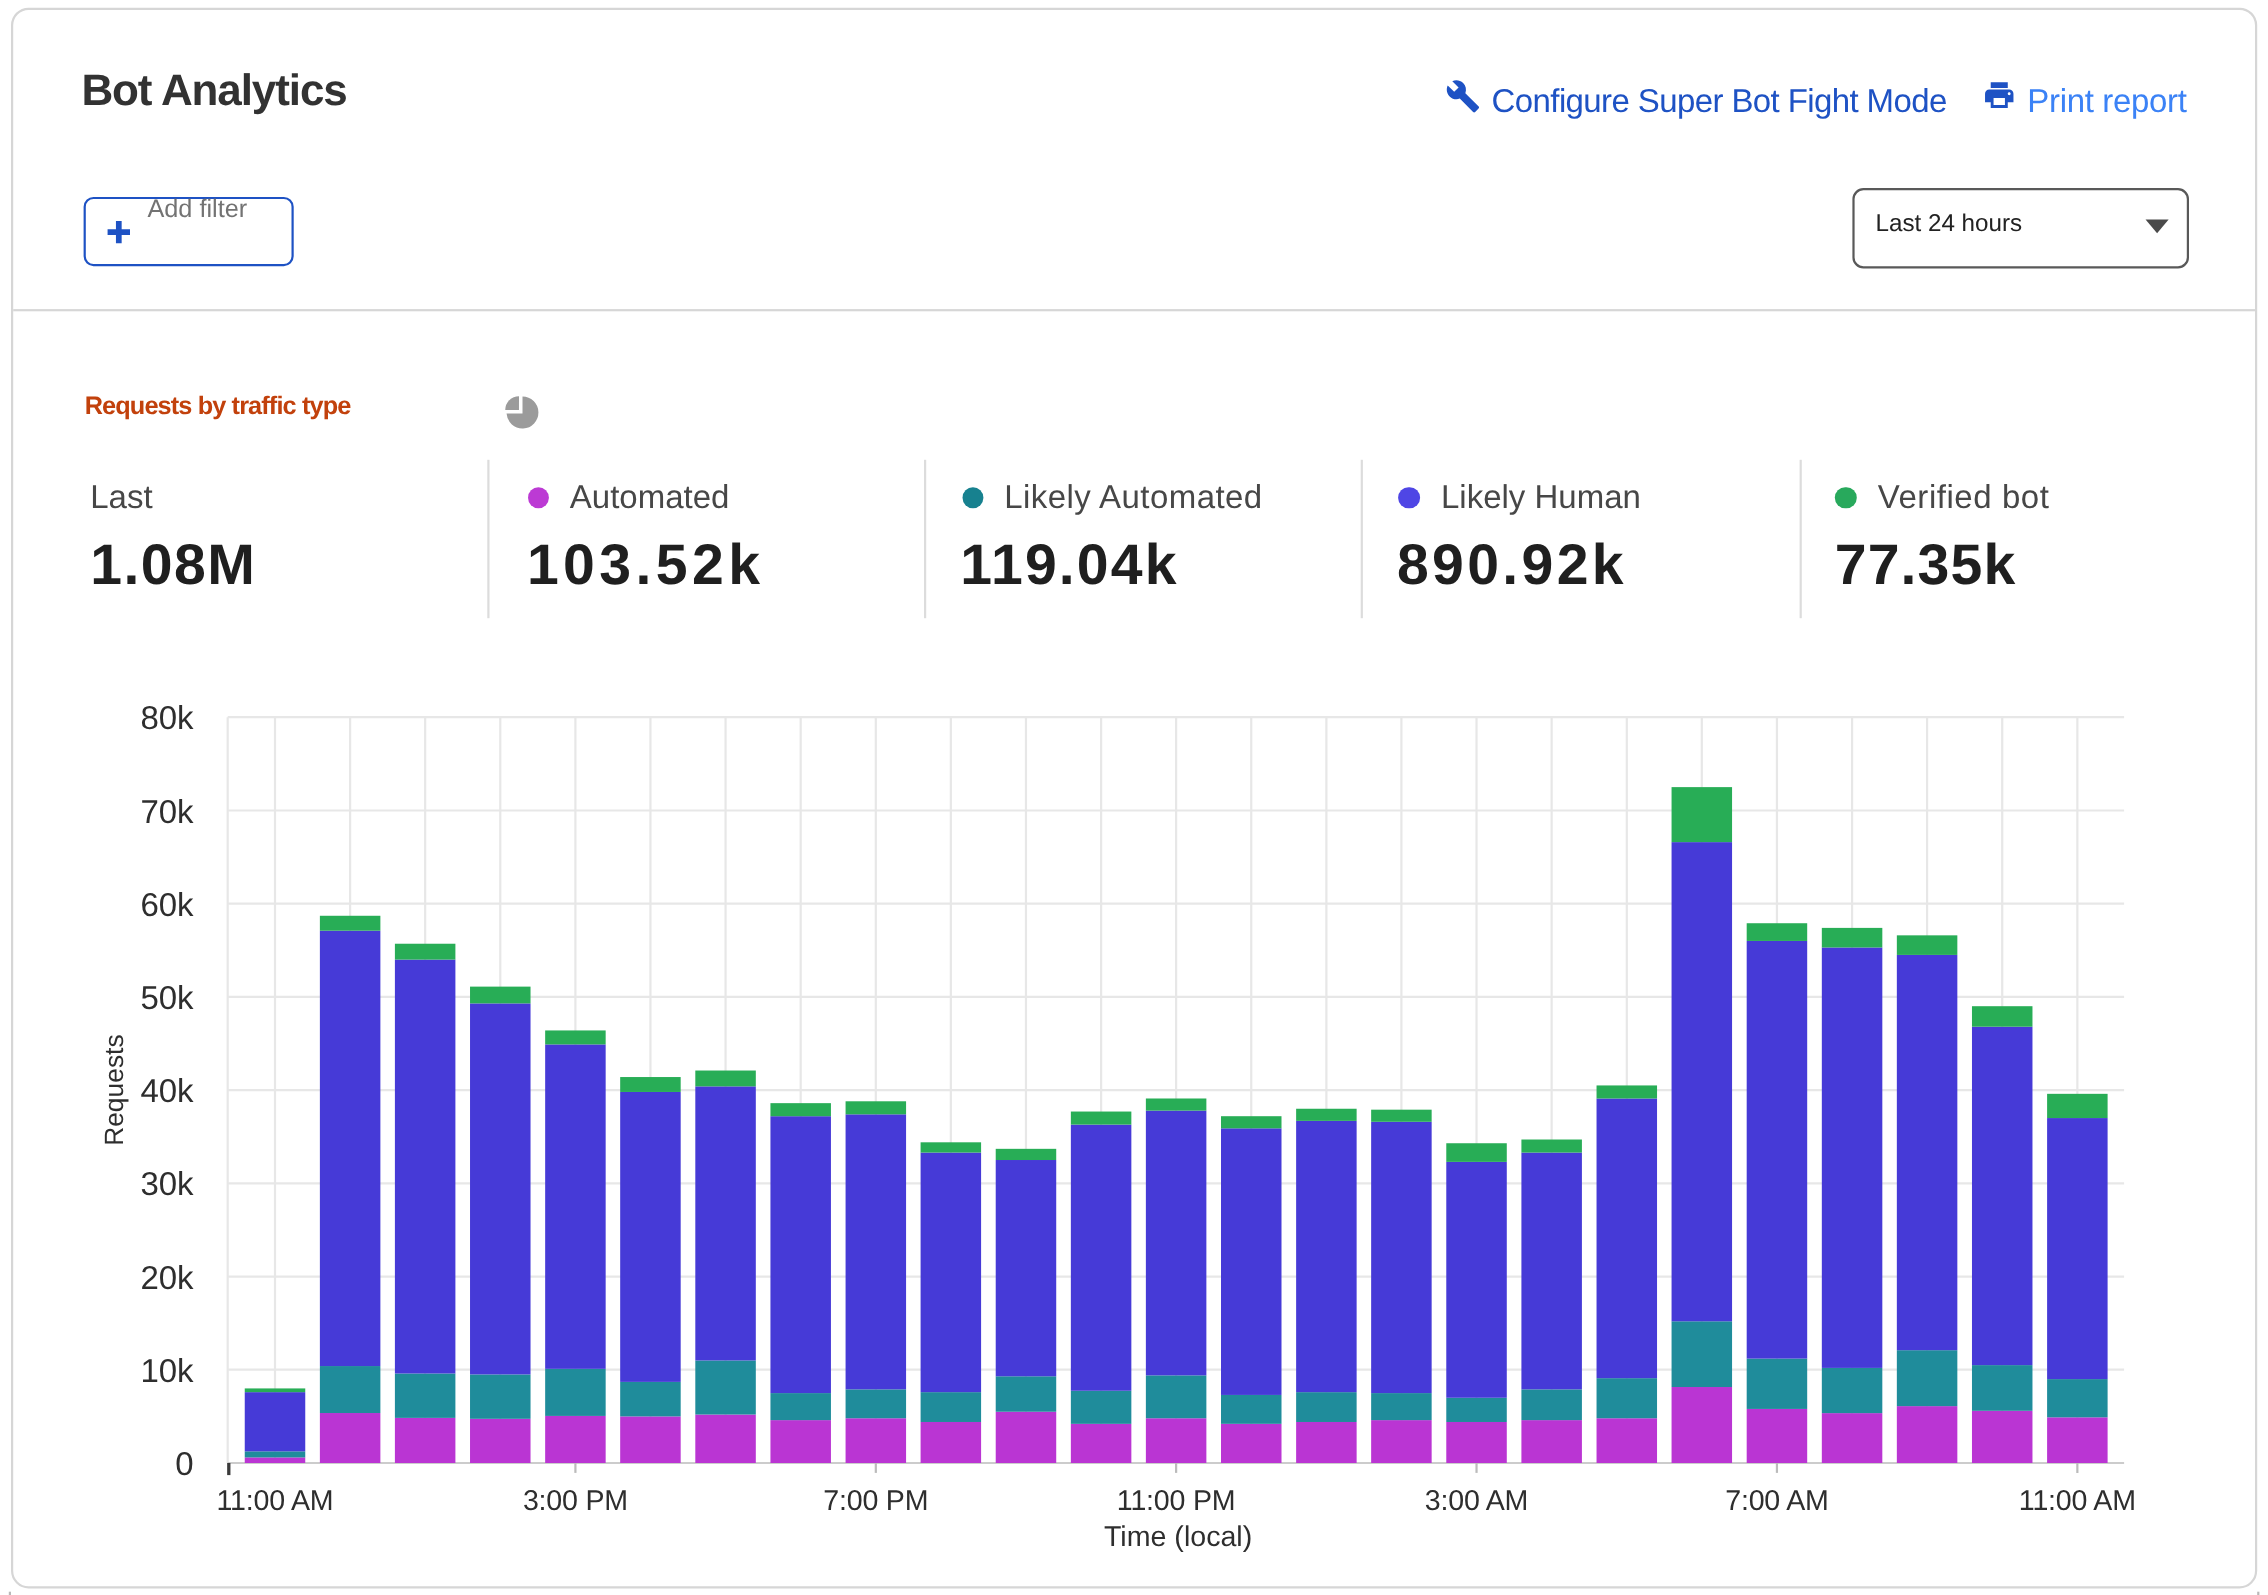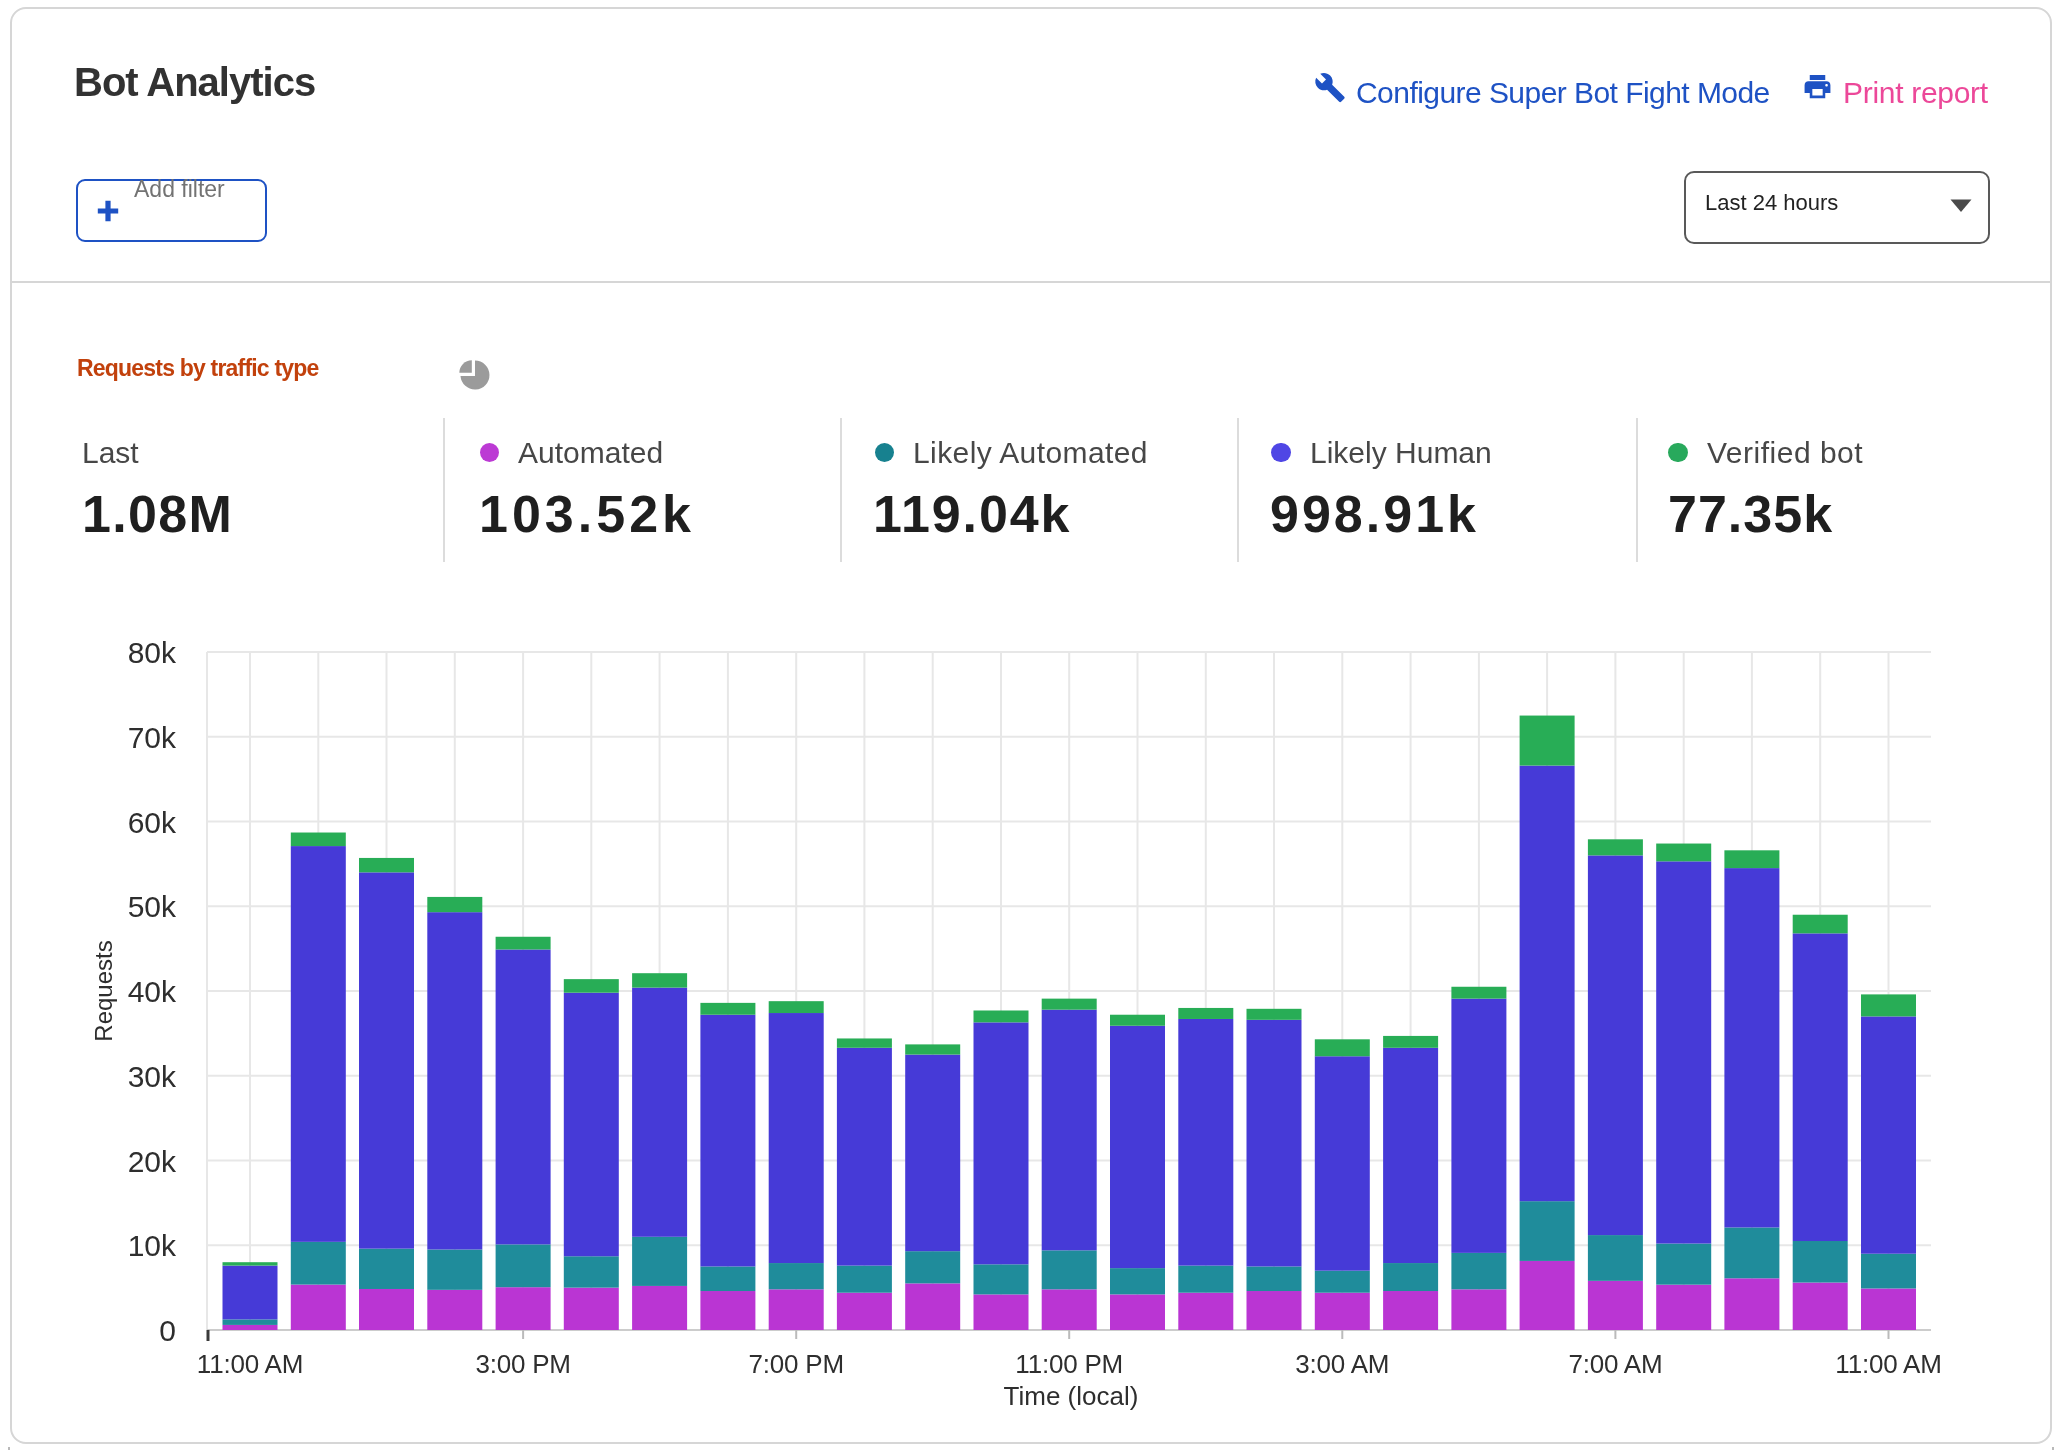--- a/index.html
+++ b/index.html
@@ -15,21 +15,21 @@
 
 <div style="position:absolute;left:74px;top:62px;font-size:40px;font-weight:700;letter-spacing:-1px;color:#323232">Bot Analytics</div>
 
 <svg width="32" height="33" viewBox="0 0 24 24" style="position:absolute;left:1314px;top:71px">
     <path fill="#1e52c4" d="M22.7 19.0l-9.1-9.1c0.9-2.3 0.4-5-1.5-6.9-2-2-5-2.4-7.4-1.3L9 6l-3 3L1.6 4.7C0.4 7.1 0.9 10.1 2.9 12.1c1.9 1.9 4.6 2.4 6.9 1.5l9.1 9.1c0.4 0.4 1 0.4 1.4 0l2.3-2.3c0.5-0.4 0.5-1.1 0.1-1.4z"></path>
   </svg>
 <div style="position:absolute;left:1356px;top:77.9px;font-size:30px;letter-spacing:-0.55px;color:#1e52c4">Configure Super Bot Fight Mode</div>
 <svg width="31" height="31" viewBox="0 0 24 24" style="position:absolute;left:1802px;top:71px">
     <path fill="#1e52c4" d="M19 8H5c-1.7 0-3 1.3-3 3v6h4v4h12v-4h4v-6c0-1.7-1.3-3-3-3zm-3 11H8v-5h8v5zm3-7c-.6 0-1-.4-1-1s.4-1 1-1 1 .4 1 1-.4 1-1 1zm-1-9H6v4h12V3z"></path>
   </svg>
-<div style="position:absolute;left:1843px;top:77.9px;font-size:30px;letter-spacing:-0.3px;color:#ec4899">Print report</div>
+<div style="position:absolute;left:1843px;top:77.9px;font-size:30px;letter-spacing:-0.3px;color:#3b82f6">Print report</div>
 
 <div style="position:absolute;left:76px;top:179px;width:191px;height:63px;border:2px solid #1e52c4;border-radius:9px;box-sizing:border-box"></div>
 <svg width="22" height="22" viewBox="0 0 22 22" style="position:absolute;left:97px;top:199.5px">
     <path fill="#1e52c4" d="M8.4 0.8h5.2v7.6h7.6v5.2h-7.6v7.6H8.4v-7.6H0.8V8.4h7.6z"></path>
   </svg>
 <div style="position:absolute;left:134px;top:178px;font-size:23px;color:#737373">Add filter</div>
 
 <div style="position:absolute;left:1684px;top:171px;width:306px;height:73px;border:2px solid #595959;border-radius:10px;box-sizing:border-box"></div>
 <div style="position:absolute;left:1705px;top:191.9px;font-size:22px;color:#222">Last 24 hours</div>
 <svg width="24" height="15" viewBox="0 0 24 15" style="position:absolute;left:1949px;top:198px">
@@ -45,21 +45,21 @@
 <div class="slab" style="left:82px;top:437.8px;letter-spacing:0px">Last</div>
 <div class="sval" style="left:82px;top:487.5px;letter-spacing:1.3px">1.08M</div>
 <div style="position:absolute;left:479.9px;top:442.5px;width:19.5px;height:19.5px;border-radius:50%;background:#bc3ad4"></div>
 <div class="slab" style="left:518px;top:437.8px;letter-spacing:0px">Automated</div>
 <div class="sval" style="left:479px;top:487.5px;letter-spacing:4.0px">103.52k</div>
 <div style="position:absolute;left:874.8px;top:442.5px;width:19.5px;height:19.5px;border-radius:50%;background:#17818f"></div>
 <div class="slab" style="left:913px;top:437.8px;letter-spacing:0.4px">Likely Automated</div>
 <div class="sval" style="left:873px;top:487.5px;letter-spacing:1.9px">119.04k</div>
 <div style="position:absolute;left:1271.2px;top:442.5px;width:19.5px;height:19.5px;border-radius:50%;background:#4f46e5"></div>
 <div class="slab" style="left:1310px;top:437.8px;letter-spacing:0px">Likely Human</div>
-<div class="sval" style="left:1270px;top:487.5px;letter-spacing:3.0px">998.91k</div>
+<div class="sval" style="left:1270px;top:487.5px;letter-spacing:3.0px">890.92k</div>
 <div style="position:absolute;left:1668.2px;top:442.5px;width:19.5px;height:19.5px;border-radius:50%;background:#28a95c"></div>
 <div class="slab" style="left:1707px;top:437.8px;letter-spacing:0.5px">Verified bot</div>
 <div class="sval" style="left:1668px;top:487.5px;letter-spacing:1.0px">77.35k</div>
 <div style="position:absolute;left:443px;top:418px;width:2px;height:144px;background:#dcdcdc"></div>
 <div style="position:absolute;left:840px;top:418px;width:2px;height:144px;background:#dcdcdc"></div>
 <div style="position:absolute;left:1237px;top:418px;width:2px;height:144px;background:#dcdcdc"></div>
 <div style="position:absolute;left:1636px;top:418px;width:2px;height:144px;background:#dcdcdc"></div>
 
 <svg width="2062" height="850" viewBox="0 600 2062 850" style="position:absolute;left:0;top:600px" font-family="Liberation Sans, sans-serif">
 <line x1="207.0" y1="1245.2" x2="1931.0" y2="1245.2" stroke="#e7e7e7" stroke-width="2"></line>

